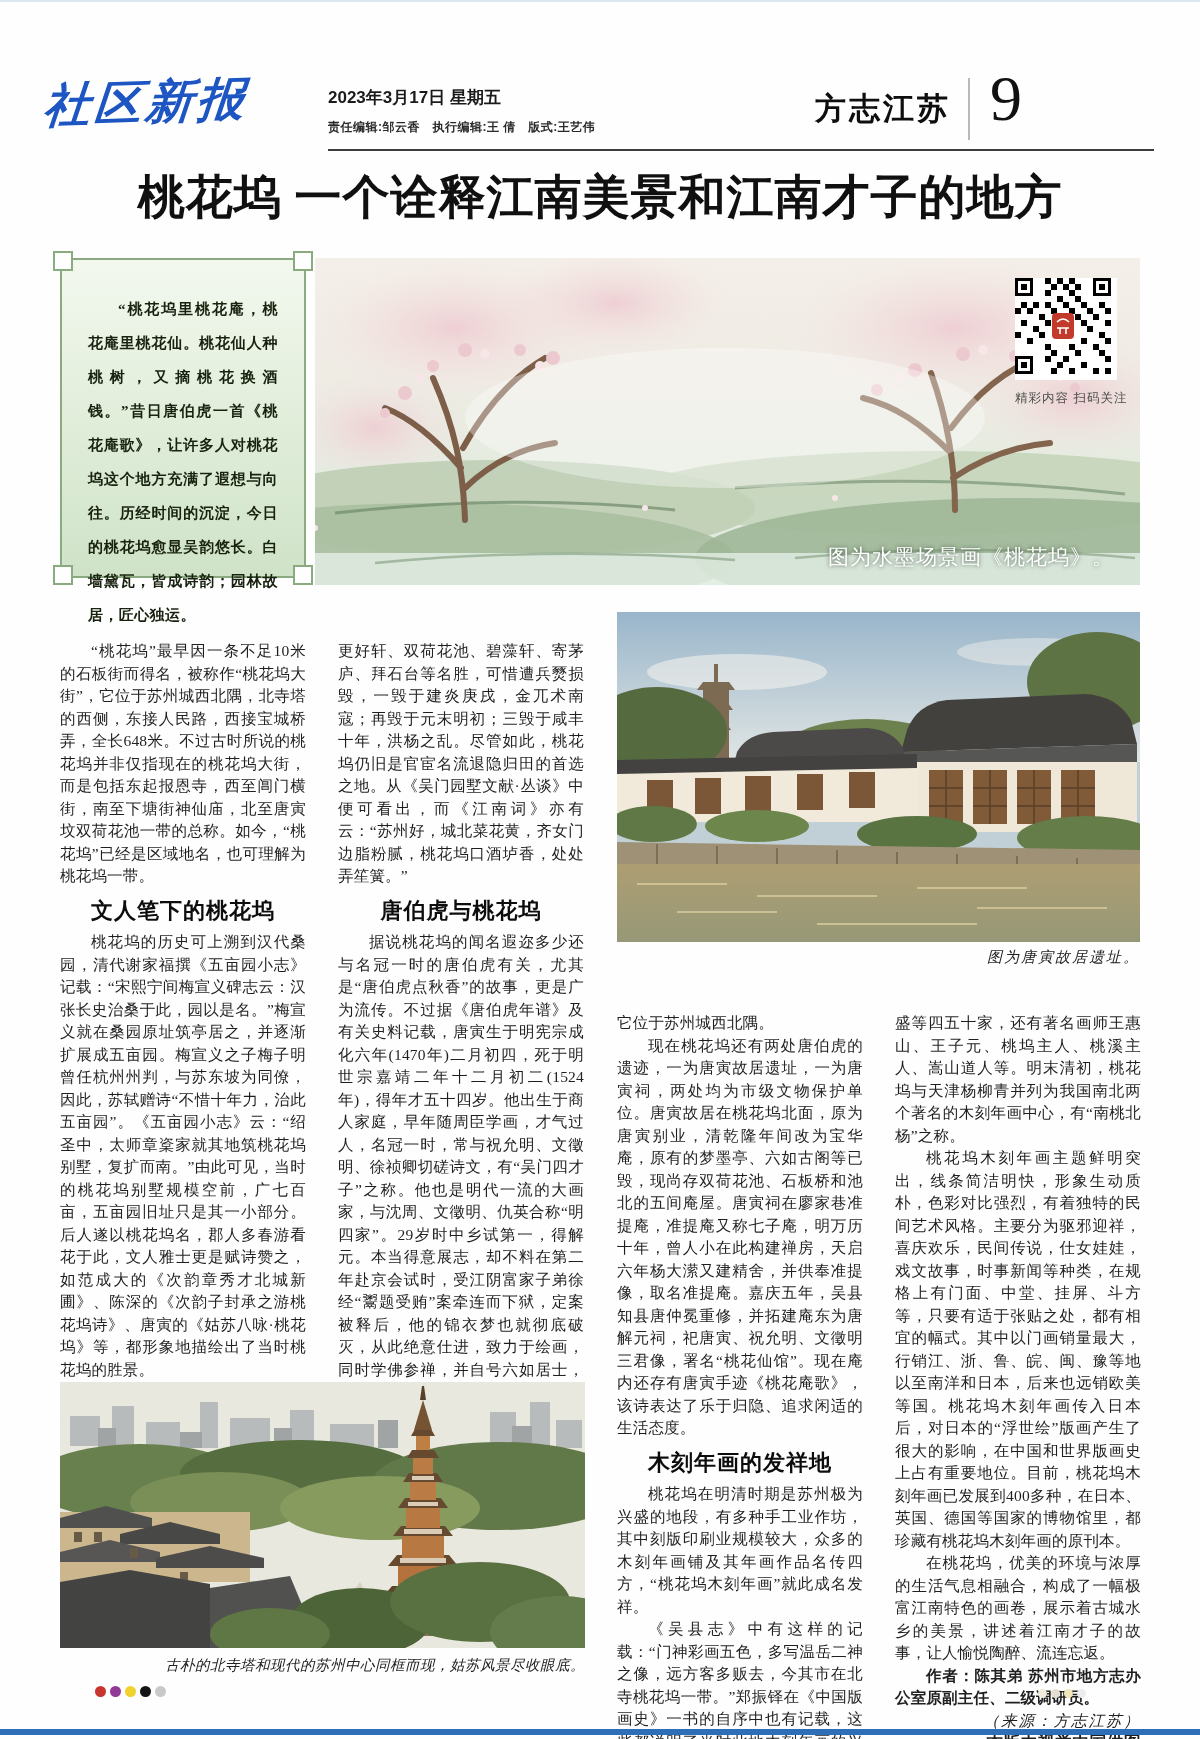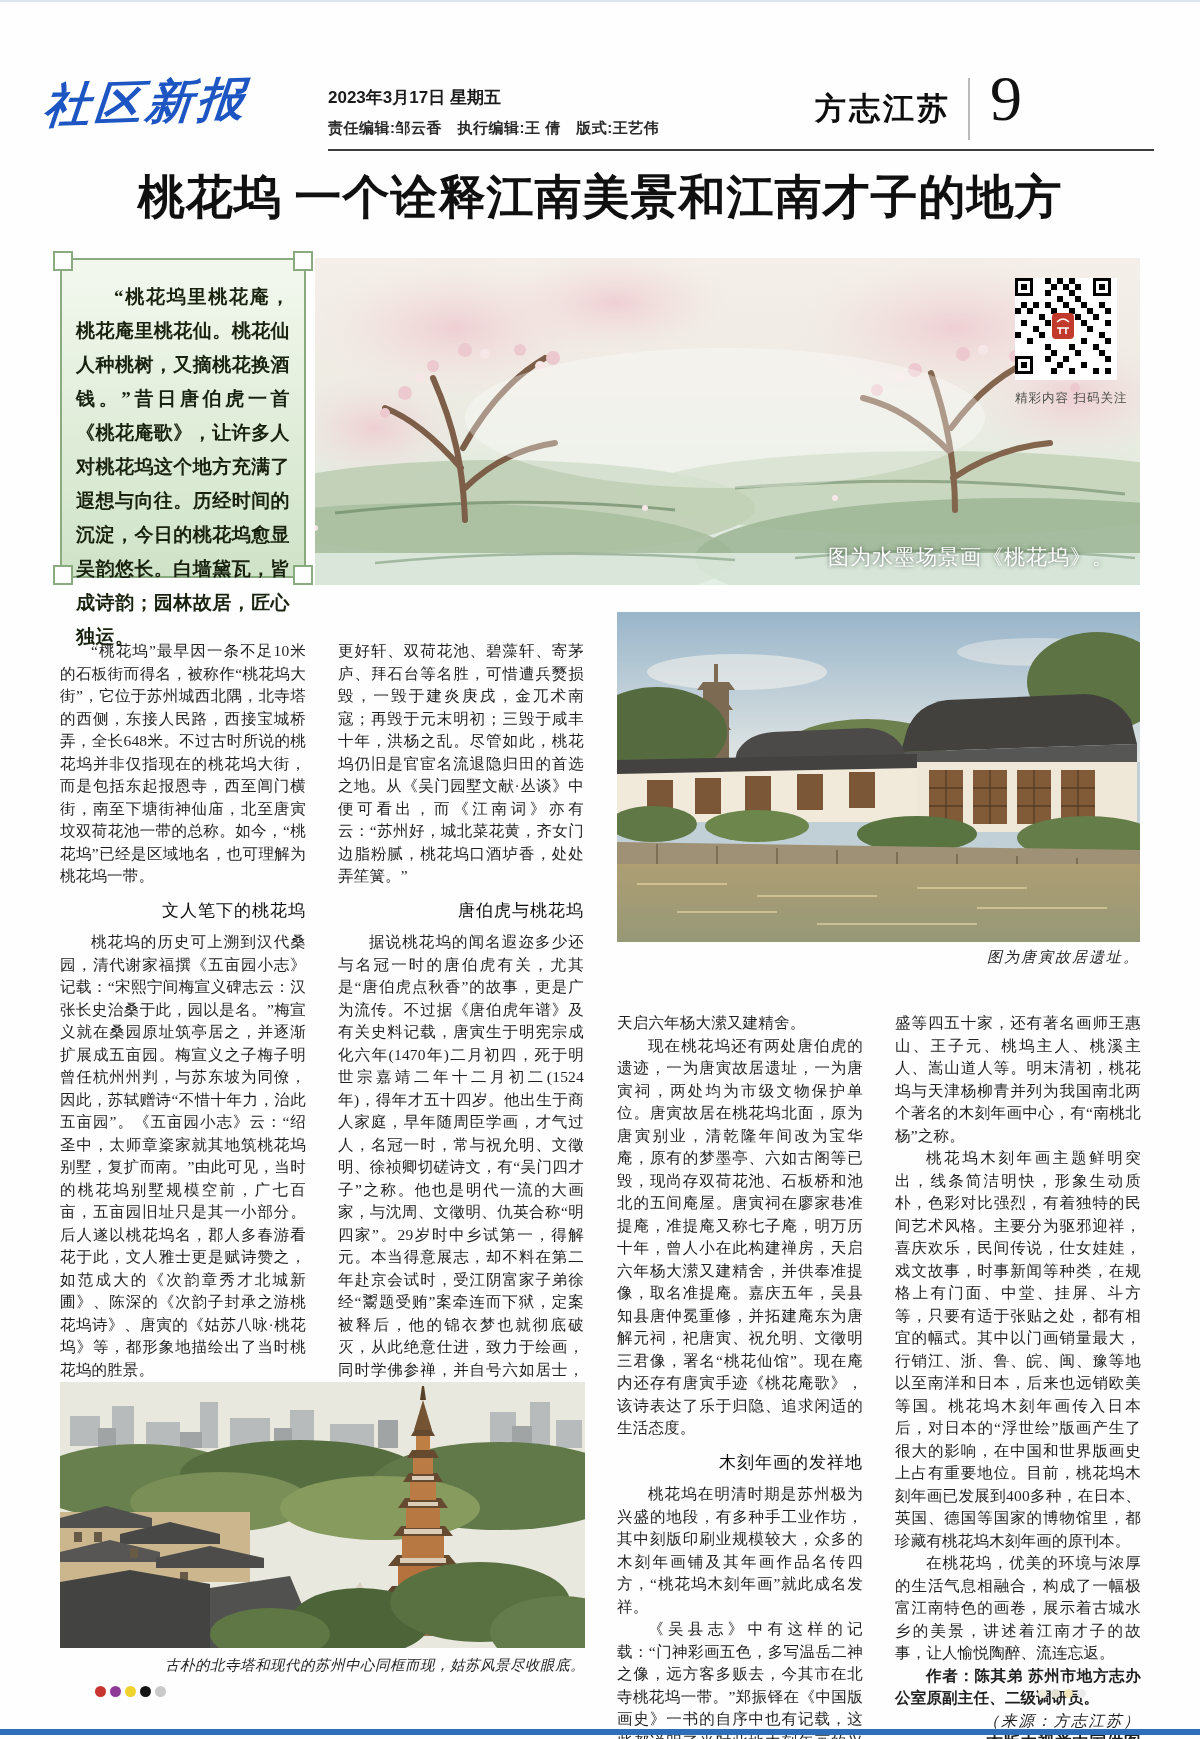--- a/index.html
+++ b/index.html
@@ -6,58 +6,58 @@
   .page{position:relative;width:1200px;height:1739px;margin:0 auto;background:#fefefe;overflow:hidden;
         font-family:"Liberation Serif","DejaVu Serif",serif;color:#1f1f1f;}
   .topline{position:absolute;left:0;top:0;width:1200px;height:2px;background:#dbe6f1;}
   .bottombar{position:absolute;left:0;top:1729px;width:1200px;height:6px;background:#2e6db8;}
 
   
   .logo{position:absolute;left:44px;top:70px;width:270px;font-size:47px;font-weight:900;font-style:italic;
         color:#1d55c3;letter-spacing:4px;transform:skewX(-7deg) rotate(-2deg);white-space:nowrap;}
   .hdr-date{position:absolute;left:328px;top:86px;font-size:17px;font-weight:700;color:#1a1a1a;
         font-family:"Liberation Sans","DejaVu Sans",sans-serif;}
-  .hdr-credits{position:absolute;left:328px;top:119px;font-size:15px;font-weight:600;color:#2a2a2a;
+  .hdr-credits{position:absolute;left:328px;top:119px;font-size:12px;font-weight:600;color:#2a2a2a;
         font-family:"Liberation Sans","DejaVu Sans",sans-serif;letter-spacing:.5px;}
   .hdr-section{position:absolute;left:815px;top:88px;font-size:31px;font-weight:900;color:#0e0e0e;
         font-family:"Liberation Sans","DejaVu Sans",sans-serif;letter-spacing:3px;}
   .hdr-vdiv{position:absolute;left:968px;top:78px;width:2px;height:62px;background:#b9b9b9;}
   .hdr-pageno{position:absolute;left:990px;top:62px;font-size:64px;color:#111;font-family:"Liberation Serif",serif;}
   .hdr-rule{position:absolute;left:328px;top:149px;width:826px;height:2px;background:#3c3c3c;}
 
   
   .headline{position:absolute;left:60px;top:166px;width:1080px;margin:0;text-align:center;
         font-size:47px;font-weight:900;color:#101010;letter-spacing:1px;white-space:nowrap;}
 
   
   .quote-box{position:absolute;left:60px;top:258px;width:246px;height:320px;box-sizing:border-box;
         background:linear-gradient(180deg,#f3f8ef 0%,#e3efdc 45%,#cfe3c8 100%);
         border:2px solid #8aab80;padding:20px 14px 0 14px;}
   .quote-box .corner{position:absolute;width:16px;height:16px;background:#fefefe;border:2px solid #8aab80;}
   .corner.tl{left:-9px;top:-9px;} .corner.tr{right:-9px;top:-9px;}
   .corner.bl{left:-9px;bottom:-9px;} .corner.br{right:-9px;bottom:-9px;}
-  .quote-text{margin:0;font-size:19px;line-height:34px;font-weight:700;color:#18220f;
+  .quote-text{margin:12px;font-size:15px;line-height:34px;font-weight:700;color:#18220f;
         text-align:justify;text-indent:2em;letter-spacing:.4px;}
 
   
   .painting{position:absolute;left:315px;top:258px;width:825px;height:327px;overflow:hidden;
         background:linear-gradient(180deg,#f4efe9 0%,#efece4 35%,#e3ebdf 70%,#dde8dd 100%);}
   .painting svg{position:absolute;left:0;top:0;}
   .paint-cap{position:absolute;right:26px;bottom:14px;color:#ffffff;font-size:21px;letter-spacing:1px;
         text-shadow:0 0 4px rgba(40,60,45,.8);}
   .qr-wrap{position:absolute;left:700px;top:20px;width:100px;text-align:center;}
   .qr{width:96px;height:96px;background:#fff;padding:3px;display:inline-block;}
   .qr-cap{margin-top:6px;font-size:12.5px;color:#4b4f4a;letter-spacing:1px;
         font-family:"Liberation Sans","DejaVu Sans",sans-serif;white-space:nowrap;}
 
   
   .col{position:absolute;width:246px;font-size:15.5px;line-height:22.5px;text-align:justify;letter-spacing:.2px;margin-top:28px;}
   .col p{margin:0;}
   .col .indent{text-indent:2em;}
-  .subhead{font-size:17px;font-weight:400;text-align:right;margin:12px 0 9px 0;color:#0d0d0d;
+  .subhead{font-size:22px;font-weight:700;text-align:center;margin:12px 0 9px 0;color:#0d0d0d;
         font-family:"Liberation Sans","DejaVu Sans",sans-serif;letter-spacing:1px;}
   .col1{left:60px;top:612px;}
   .col2{left:338px;top:612px;}
   .col3{left:617px;top:984px;}
   .col4{left:895px;top:984px;}
 
   
   .photo-tangyin{position:absolute;left:617px;top:612px;width:523px;height:330px;overflow:hidden;background:#bcd2e2;}
   .cap-tangyin{position:absolute;left:617px;top:948px;width:523px;text-align:right;font-style:italic;
         font-size:15px;color:#222;letter-spacing:2px;}
@@ -271,21 +271,21 @@
       <rect x="0" y="252" width="523" height="78" fill="url(#water1)"></rect>
       <g stroke="#e8dcae" stroke-width="2" opacity=".6">
         <path d="M20,272 h90 M140,284 h120 M60,300 h100 M300,276 h110 M360,296 h130 M200,312 h160"></path>
       </g>
       <rect width="523" height="330" fill="#f5c87a" opacity=".10"></rect>
     </svg>
   </div>
   <div class="cap-tangyin">图为唐寅故居遗址。</div>
 
   <div class="col col3">
-    <p>天启六年杨大潆又建精舍。</p>
+    <p>它位于苏州城西北隅。</p>
     <p class="indent">现在桃花坞还有两处唐伯虎的遗迹，一为唐寅故居遗址，一为唐寅祠，两处均为市级文物保护单位。唐寅故居在桃花坞北面，原为唐寅别业，清乾隆年间改为宝华庵，原有的梦墨亭、六如古阁等已毁，现尚存双荷花池、石板桥和池北的五间庵屋。唐寅祠在廖家巷准提庵，准提庵又称七子庵，明万历十年，曾人小在此构建禅房，天启六年杨大潆又建精舍，并供奉准提像，取名准提庵。嘉庆五年，吴县知县唐仲冕重修，并拓建庵东为唐解元祠，祀唐寅、祝允明、文徵明三君像，署名“桃花仙馆”。现在庵内还存有唐寅手迹《桃花庵歌》，该诗表达了乐于归隐、追求闲适的生活态度。</p>
     <div class="subhead">木刻年画的发祥地</div>
     <p class="indent">桃花坞在明清时期是苏州极为兴盛的地段，有多种手工业作坊，其中刻版印刷业规模较大，众多的木刻年画铺及其年画作品名传四方，“桃花坞木刻年画”就此成名发祥。</p>
     <p class="indent">《吴县志》中有这样的记载：“门神彩画五色，多写温岳二神之像，远方客多贩去，今其市在北寺桃花坞一带。”郑振铎在《中国版画史》一书的自序中也有记载，这些都说明了当时此地木刻年画的兴旺。在清代全盛时期这里有牌号的木刻年画铺有苏季长吉、季祥吉、王荣兴、陈同</p>
   </div>
 
   <div class="col col4">
     <p>盛等四五十家，还有著名画师王惠山、王子元、桃坞主人、桃溪主人、嵩山道人等。明末清初，桃花坞与天津杨柳青并列为我国南北两个著名的木刻年画中心，有“南桃北杨”之称。</p>
     <p class="indent">桃花坞木刻年画主题鲜明突出，线条简洁明快，形象生动质朴，色彩对比强烈，有着独特的民间艺术风格。主要分为驱邪迎祥，喜庆欢乐，民间传说，仕女娃娃，戏文故事，时事新闻等种类，在规格上有门面、中堂、挂屏、斗方等，只要有适于张贴之处，都有相宜的幅式。其中以门画销量最大，行销江、浙、鲁、皖、闽、豫等地以至南洋和日本，后来也远销欧美等国。桃花坞木刻年画传入日本后，对日本的“浮世绘”版画产生了很大的影响，在中国和世界版画史上占有重要地位。目前，桃花坞木刻年画已发展到400多种，在日本、英国、德国等国家的博物馆里，都珍藏有桃花坞木刻年画的原刊本。</p>
     <p class="indent">在桃花坞，优美的环境与浓厚的生活气息相融合，构成了一幅极富江南特色的画卷，展示着古城水乡的美景，讲述着江南才子的故事，让人愉悦陶醉、流连忘返。</p>

